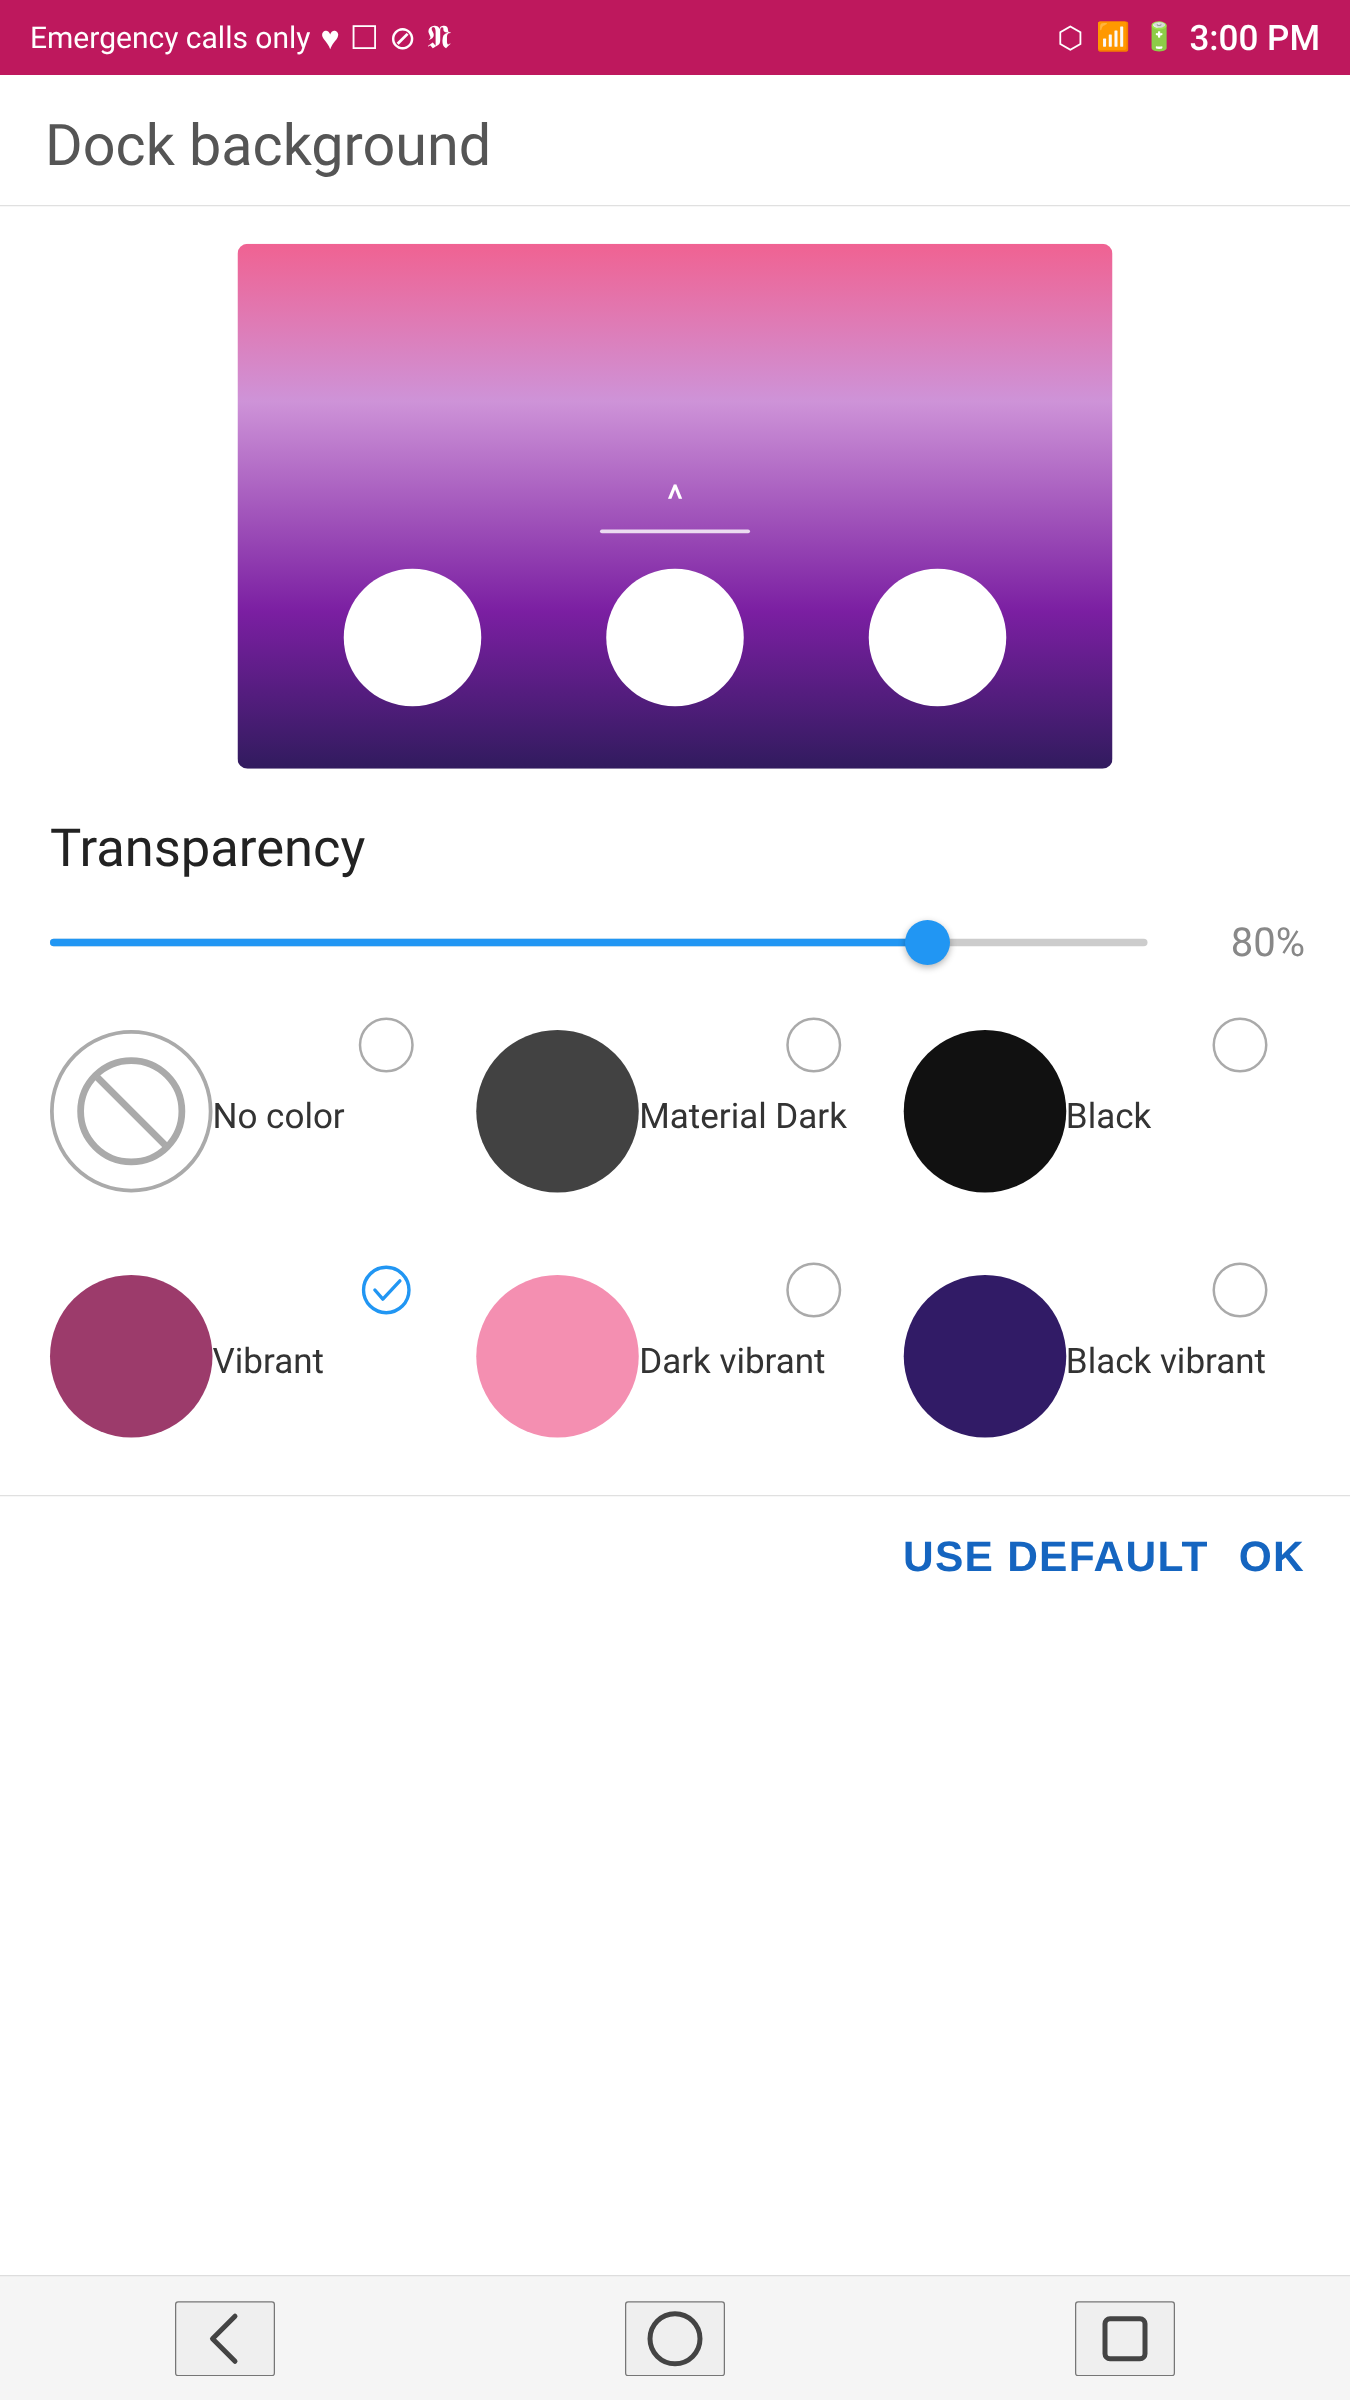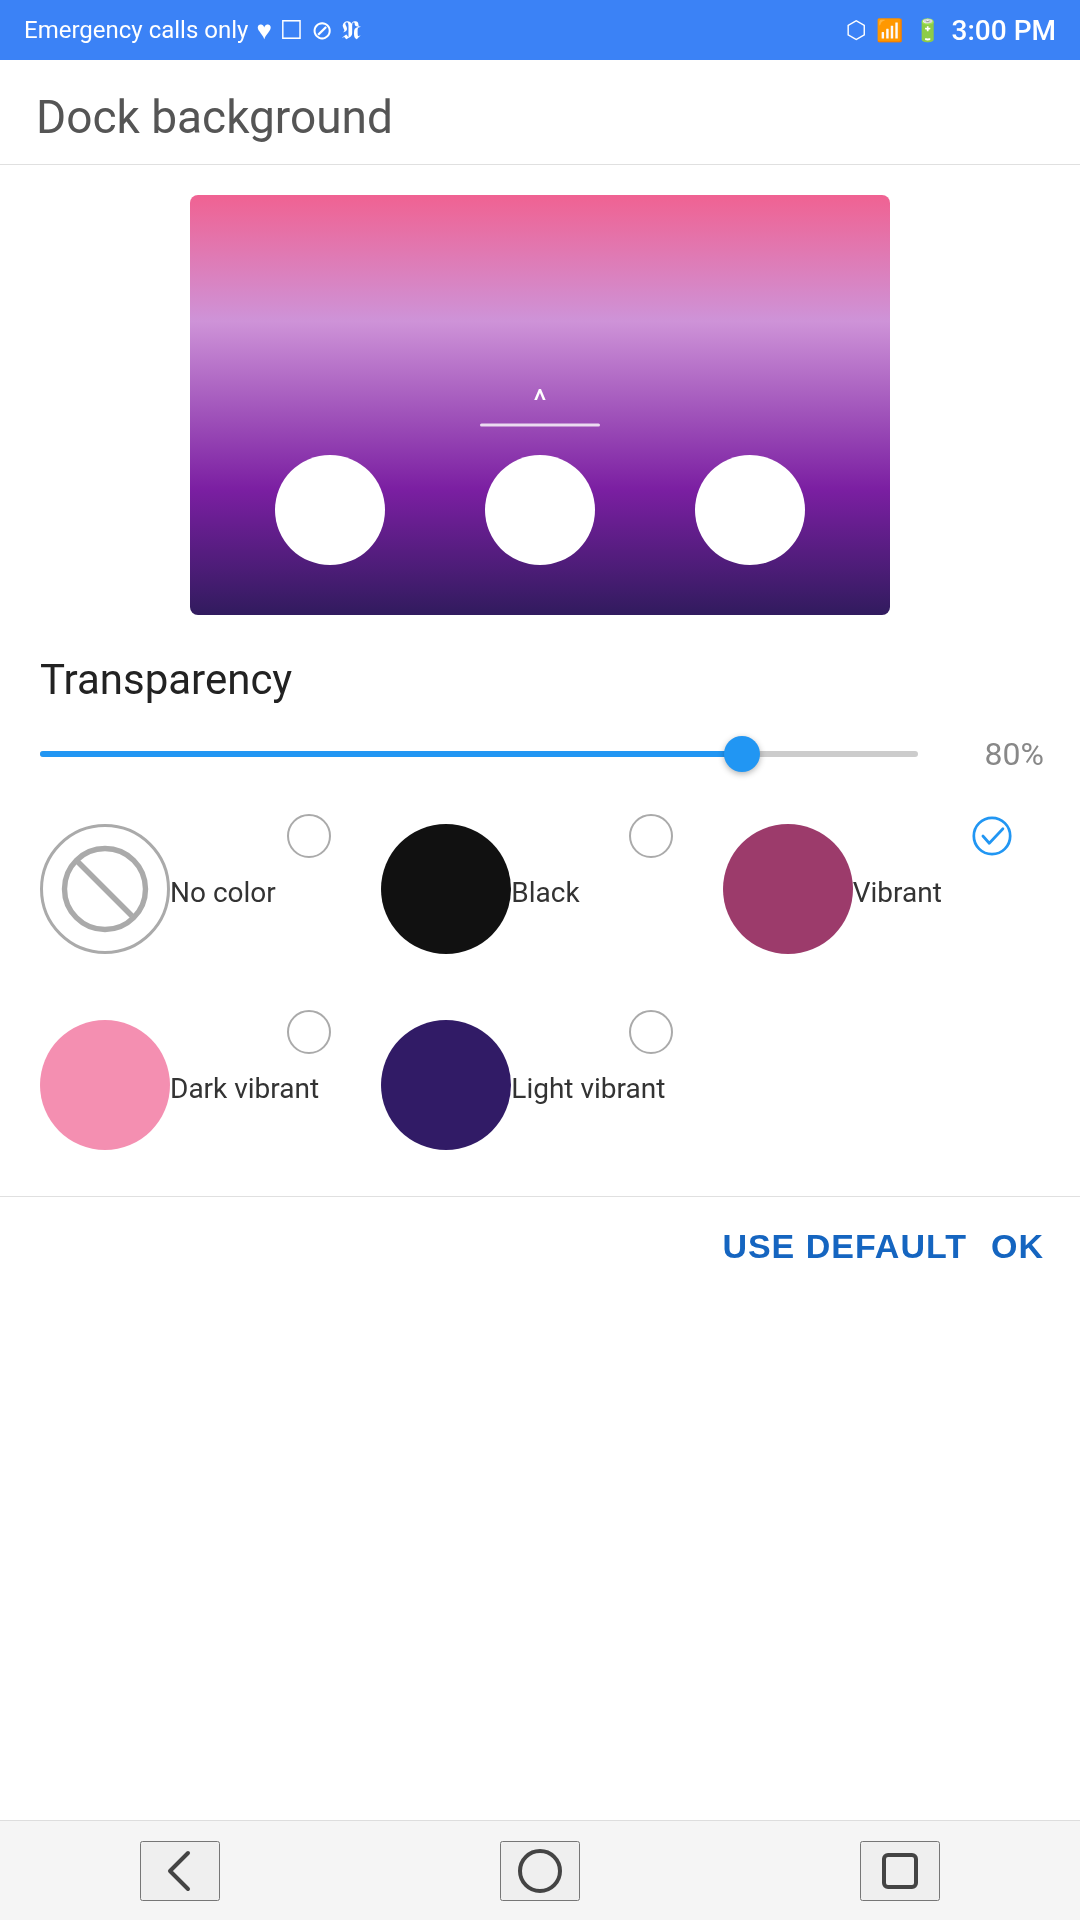--- a/index.html
+++ b/index.html
@@ -11,21 +11,21 @@
       font-family: 'Roboto', Arial, sans-serif;
       background: #fff;
       overflow: hidden;
       position: relative;
     }
 
     
     .status-bar {
       width: 100%;
       height: 60px;
-      background: #3b82f6;
+      background: #be185d;
       display: flex;
       align-items: center;
       justify-content: space-between;
       padding: 0 24px;
       color: #fff;
       font-size: 26px;
     }
     .status-bar-left {
       display: flex;
       align-items: center;
@@ -349,20 +349,25 @@
       <div class="no-color-circle">
         <svg viewBox="0 0 100 100" width="90" height="90">
           <circle cx="50" cy="50" r="45" stroke="#aaa" stroke-width="6" fill="none"></circle>
           <line x1="20" y1="20" x2="80" y2="80" stroke="#aaa" stroke-width="6"></line>
         </svg>
       </div>
       <span class="color-label">No color</span>
     </div>
 
 
+    <div class="color-option">
+      <div class="color-radio"></div>
+      <div class="color-circle" style="background:#424242;"></div>
+      <span class="color-label">Material Dark</span>
+    </div>
 
     <div class="color-option">
       <div class="color-radio"></div>
       <div class="color-circle" style="background:#111111;"></div>
       <span class="color-label">Black</span>
     </div>
 
     <div class="color-option">
       <div class="checkmark-icon" style="position:absolute;top:0;right:30px;">
         <svg viewBox="0 0 44 44">
@@ -376,21 +381,21 @@
 
     <div class="color-option">
       <div class="color-radio"></div>
       <div class="color-circle" style="background:#f48fb1;"></div>
       <span class="color-label">Dark vibrant</span>
     </div>
 
     <div class="color-option">
       <div class="color-radio"></div>
       <div class="color-circle" style="background:#311b66;"></div>
-      <span class="color-label">Light vibrant</span>
+      <span class="color-label">Black vibrant</span>
     </div>
 
   </div>
 
 </div>
 
 <div class="bottom-divider"></div>
 
 <div class="action-buttons">
   <button class="action-btn">USE DEFAULT</button>

